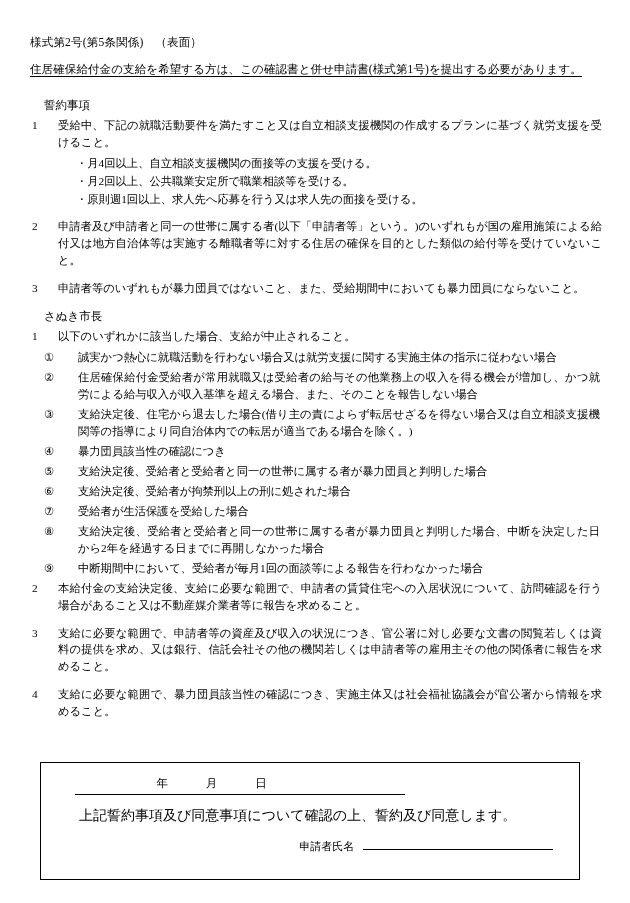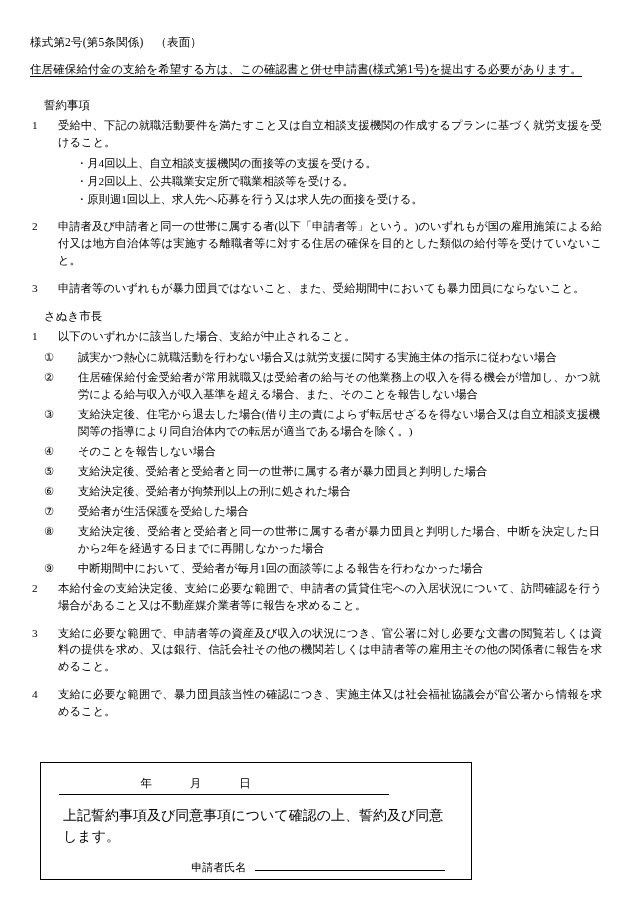--- a/index.html
+++ b/index.html
@@ -85,25 +85,25 @@
     flex: 1 1 auto;
     text-align: justify;
     padding-right: 4px;
   }
   .gap-sm { height: 7px; }
 
   .signature-box {
     position: absolute;
     left: 40px;
     top: 762px;
-    width: 432px;
+    width: 540px;
     height: 118px;
     border: 1px solid #000000;
     box-sizing: border-box;
-    padding: 12px 16px 0 0;
+    padding: 12px 16px 0 16px;
   }
   .date-row {
     font-size: 11.5px;
     margin: 0 0 2px 18px;
     letter-spacing: 0.5px;
   }
   .date-underline {
     display: inline-block;
     border-bottom: 1px solid #000;
     width: 330px;
@@ -187,21 +187,21 @@
     <div class="circ-item">
       <div class="cnum">②</div>
       <div class="cbody">住居確保給付金受給者が常用就職又は受給者の給与その他業務上の収入を得る機会が増加し、かつ就労による給与収入が収入基準を超える場合、また、そのことを報告しない場合</div>
     </div>
     <div class="circ-item">
       <div class="cnum">③</div>
       <div class="cbody">支給決定後、住宅から退去した場合(借り主の責によらず転居せざるを得ない場合又は自立相談支援機関等の指導により同自治体内での転居が適当である場合を除く。)</div>
     </div>
     <div class="circ-item">
       <div class="cnum">④</div>
-      <div class="cbody">そのことを報告しない場合</div>
+      <div class="cbody">暴力団員該当性の確認につき</div>
     </div>
     <div class="circ-item">
       <div class="cnum">⑤</div>
       <div class="cbody">支給決定後、受給者と受給者と同一の世帯に属する者が暴力団員と判明した場合</div>
     </div>
     <div class="circ-item">
       <div class="cnum">⑥</div>
       <div class="cbody">支給決定後、受給者が拘禁刑以上の刑に処された場合</div>
     </div>
     <div class="circ-item">

